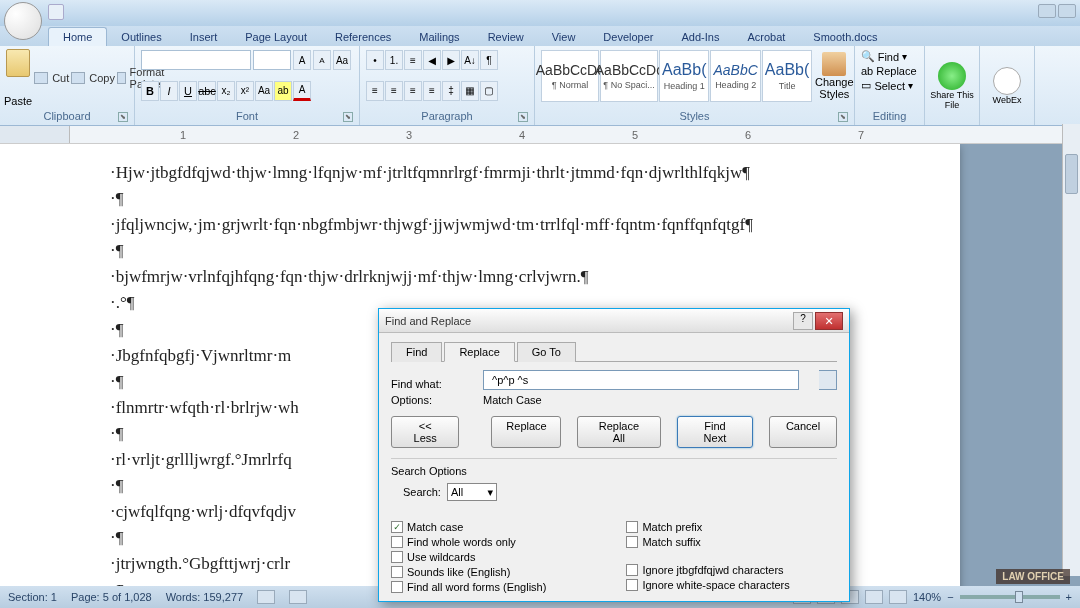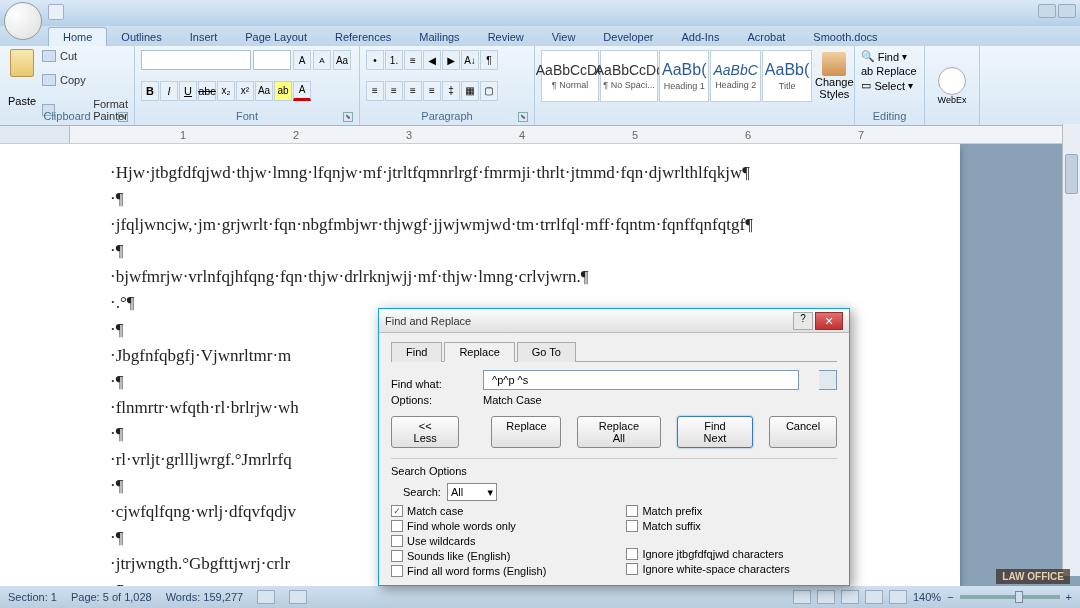--- a/index.html
+++ b/index.html
@@ -21,21 +21,21 @@
 
 .ribbon { height: 80px; background: linear-gradient(#eff6fc, #d9e8f5); border-bottom: 1px solid #9cb8d4; display: flex; }
 .group { border-right: 1px solid #b8cde0; padding: 2px 4px; display: flex; flex-direction: column; justify-content: space-between; position: relative; }
 .group-label { text-align: center; color: #4a6a8f; font-size: 10px; padding: 1px 0; position: relative; }
 .group-dlg { position: absolute; right: 2px; bottom: 1px; width: 10px; height: 10px; border: 1px solid #8aa; font-size: 7px; line-height: 8px; text-align: center; color: #666; }
 
 .clipboard { width: 135px; }
 .clip-main { display: flex; height: 60px; }
 .paste-btn { width: 38px; display: flex; flex-direction: column; align-items: center; justify-content: center; gap: 18px; }
 .paste-icon { width: 24px; height: 28px; background: linear-gradient(#f8e8b0, #e8c870); border: 1px solid #b89850; border-radius: 2px; }
-.clip-side { display: flex; flex-direction: column; gap: 12px; padding: 2px; text-align: right; }
+.clip-side { display: flex; flex-direction: row; gap: 2px; padding: 2px; }
 .clip-item { display: flex; align-items: center; gap: 4px; font-size: 10px; color: #333; }
 .mini-icon { width: 14px; height: 12px; background: #d0e0f0; border: 1px solid #9ab; }
 
 .font-group { width: 225px; }
 .font-row1 { display: flex; gap: 2px; padding: 2px; }
 .font-combo { width: 110px; height: 20px; background: #fff; border: 1px solid #aac0d5; }
 .size-combo { width: 38px; height: 20px; background: #fff; border: 1px solid #aac0d5; }
 .sq-btn { width: 18px; height: 20px; background: #e8f0f8; border: 1px solid #c0d0e0; display: flex; align-items: center; justify-content: center; font-size: 10px; }
 .font-row2 { display: flex; gap: 1px; padding: 2px; }
 
@@ -90,21 +90,21 @@
 .dlg-tab.active { background: #f0f0f0; border-bottom: 1px solid #f0f0f0; }
 .dlg-row { display: flex; align-items: flex-end; margin-bottom: 6px; gap: 20px; }
 .dlg-label { width: 72px; font-size: 11px; }
 .dlg-input { flex: 1; height: 20px; background: #fff; border: 1px solid #7a9ab8; padding: 0 8px; font-size: 11px; display: flex; align-items: center; }
 .dlg-input-dd { width: 18px; height: 20px; background: #e0e8f0; border: 1px solid #7a9ab8; border-left: none; }
 .dlg-buttons { display: flex; gap: 16px; justify-content: space-between; margin: 10px 0; }
 .dlg-btn { padding: 3px 14px; background: linear-gradient(#fdfdfd, #e0e0e0); border: 1px solid #888; border-radius: 3px; font-size: 11px; min-width: 68px; text-align: center; }
 .dlg-btn.primary { border: 1px solid #3a7ab8; box-shadow: 0 0 2px #6ac; }
 .search-opts { border-top: 1px solid #ccc; padding-top: 6px; }
 .search-opts-title { font-size: 11px; margin-bottom: 6px; }
-.search-row { display: flex; align-items: center; gap: 6px; margin-bottom: 4px; }
+.search-row { display: flex; align-items: center; gap: 6px; margin-bottom: 20px; }
 .search-combo { width: 50px; height: 18px; background: #fff; border: 1px solid #888; font-size: 10px; padding: 0 3px; display: flex; align-items: center; }
 .chk-cols { display: flex; gap: 80px; }
 .chk-col { display: flex; flex-direction: column; gap: 3px; }
 .chk { display: flex; align-items: center; gap: 4px; font-size: 11px; }
 .chk-box { width: 12px; height: 12px; background: #fff; border: 1px solid #888; display: flex; align-items: center; justify-content: center; font-size: 9px; color: #2a6a2a; }
 
 .watermark { position: absolute; right: 10px; bottom: 24px; background: rgba(60,40,30,0.7); color: #e0d0b0; font-size: 10px; padding: 2px 6px; font-weight: bold; }
 </style>
 </head>
 <body>
@@ -232,34 +232,39 @@
         </div>
         <div class="style-item">
           <div class="style-preview" style="color:#2a5a9a;font-size:16px">AaBb(</div>
           <div class="style-name">Title</div>
         </div>
         <div class="change-styles">
           <div class="cs-icon"></div>
           <div>Change Styles</div>
         </div>
       </div>
+    <div class="group-label"><span>Styles</span><div class="group-dlg">⬊</div></div>
   </div>
 
   <div class="group editing-group">
     <div class="edit-col">
       <div class="edit-item"><span style="color:#06c">🔍</span><span>Find</span> ▾</div>
       <div class="edit-item">
           <span>ab</span>
           <span>Replace</span>
         </div>
       <div class="edit-item"><span>▭</span><span>Select</span> ▾</div>
     </div>
     <div class="group-label"><span>Editing</span></div>
   </div>
 
+  <div class="group addon-group">
+    <div class="addon-icon" style="background:radial-gradient(#8e8,#2a2)"></div>
+    <div style="font-size:9px;text-align:center">Share This File</div>
+  </div>
   <div class="group addon-group">
     <div class="addon-icon" style="background:#fff;border:1px solid #aaa"></div>
     <div style="font-size:9px;text-align:center">WebEx</div>
   </div>
 </div>
 
 <div class="ruler-area">
   <div class="ruler-left"></div>
   <div class="ruler" id="ruler">
       <span class="ruler-mark" style="left: 110px;">1</span>

